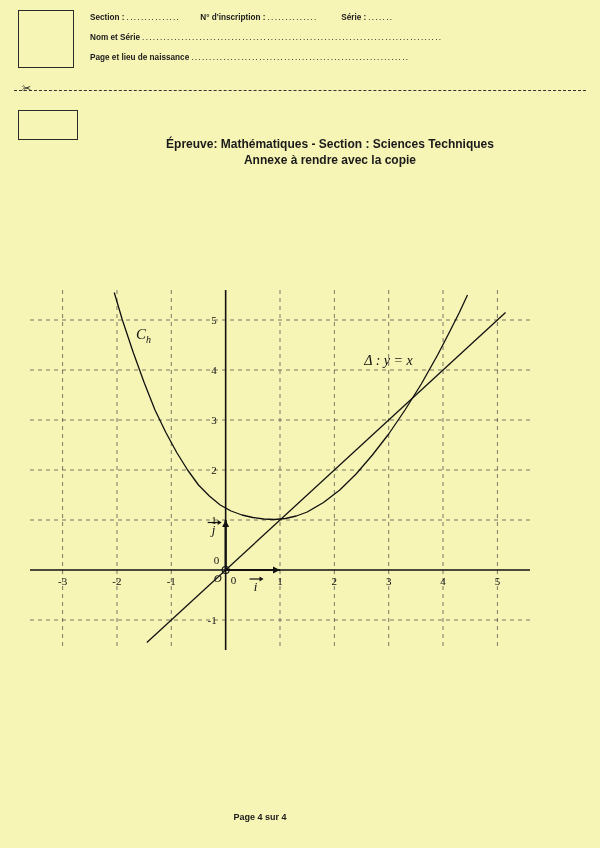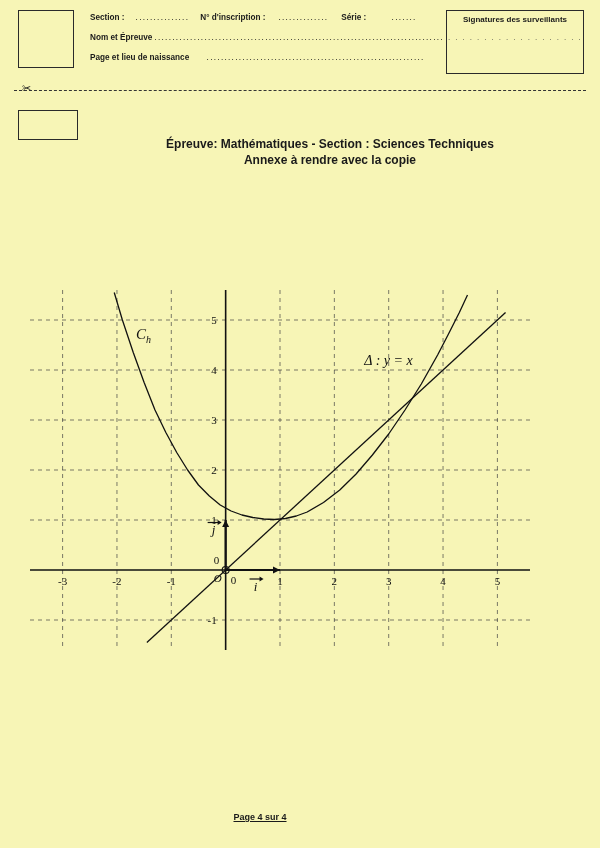--- a/index.html
+++ b/index.html
@@ -31,21 +31,20 @@
     width:352px; height:66px;
     font-size:8.2px;
     font-weight:bold;
     line-height:11px;
   }
   .field-row{
     display:flex;
     align-items:baseline;
     white-space:nowrap;
     margin-bottom:9px;
-    text-align:center;
   }
   .field-row .lbl{font-weight:bold;}
   .dots{
     flex:1;
     overflow:hidden;
     letter-spacing:1.3px;
     font-weight:normal;
     padding:0 2px;
   }
   .sig-box{
@@ -110,52 +109,47 @@
   .graph-wrap svg{display:block;}
 
   
   .footer{
     position:absolute;
     left:0; top:812px;
     width:520px;
     text-align:center;
     font-size:9px;
     font-weight:bold;
-    text-decoration:underline;
   }
 </style>
 </head>
 <body>
 
 <div class="header-block">
   <div class="id-box"></div>
 
   <div class="fields">
     <div class="field-row">
       <span class="lbl">Section :</span>
       <span class="dots">...............</span>
       <span class="lbl">N° d'inscription :</span>
       <span class="dots">..............</span>
       <span class="lbl">Série :</span>
       <span class="dots">.......</span>
     </div>
     <div class="field-row">
-      <span class="lbl">Nom et Épreuve</span>
+      <span class="lbl">Nom et Série</span>
       <span class="dots">...........................................................................................</span>
     </div>
     <div class="field-row">
       <span class="lbl">Page et lieu de naissance</span>
       <span class="dots">.............................................................</span>
     </div>
   </div>
 
-  <div class="sig-box">
-    <div class="sig-title">Signatures des surveillants</div>
-    <div class="sig-dots">. . . . . . . . . . . . . . . . . . .</div>
-  </div>
 </div>
 
 <div class="cut-line"></div>
 <div class="scissors">✂</div>
 
 <div class="small-box"></div>
 
 <div class="title-block">
   <div>Épreuve: Mathématiques - Section : Sciences  Techniques</div>
   <div>Annexe  à rendre avec la copie</div>

